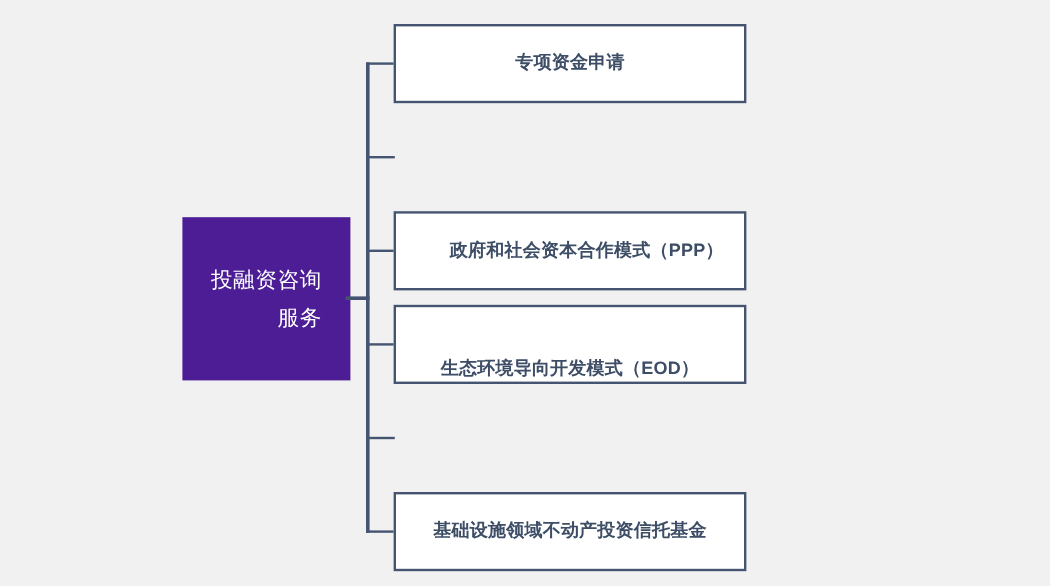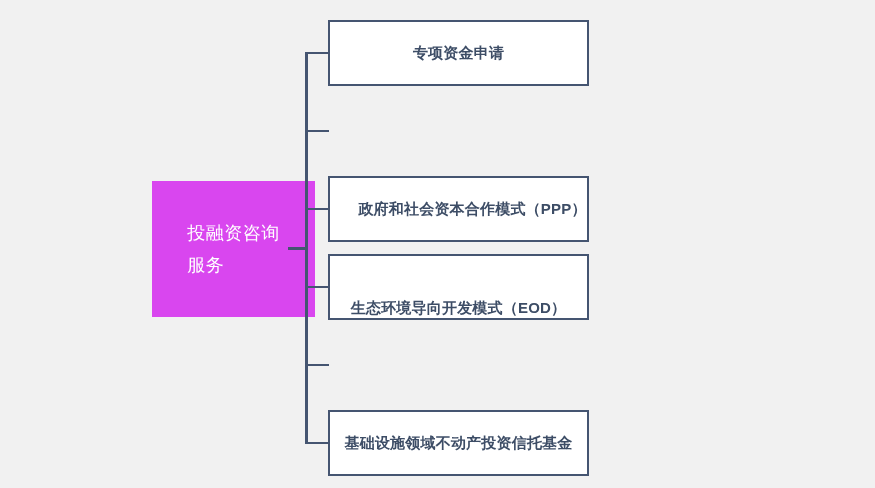--- a/index.html
+++ b/index.html
@@ -17,28 +17,28 @@
     position: relative;
     width: 875px;
     height: 488px;
   }
 
   
   .root-node {
     position: absolute;
     left: 152px;
     top: 181px;
-    width: 163px;
+    width: 140px;
     height: 136px;
-    background: #d946ef;
+    background: #4c1d95;
     color: #ffffff;
     display: flex;
     align-items: center;
     justify-content: center;
-    text-align: left;
+    text-align: right;
     box-sizing: border-box;
     padding: 0 10px;
   }
   .root-label {
     font-size: 18px;
     line-height: 32px;
     font-weight: 400;
     letter-spacing: 0.5px;
     white-space: pre-line;
   }
@@ -63,21 +63,21 @@
   .conn-stub {             
     left: 305px;
     width: 24px;
     height: 2px;
   }
 
   
   .leaf {
     position: absolute;
     left: 328px;
-    width: 261px;
+    width: 294px;
     height: 66px;
     background: #ffffff;
     border: 2px solid #455571;
     box-sizing: border-box;
     display: flex;
     align-items: center;
     justify-content: center;
     text-align: center;
     padding: 0 8px;
   }

